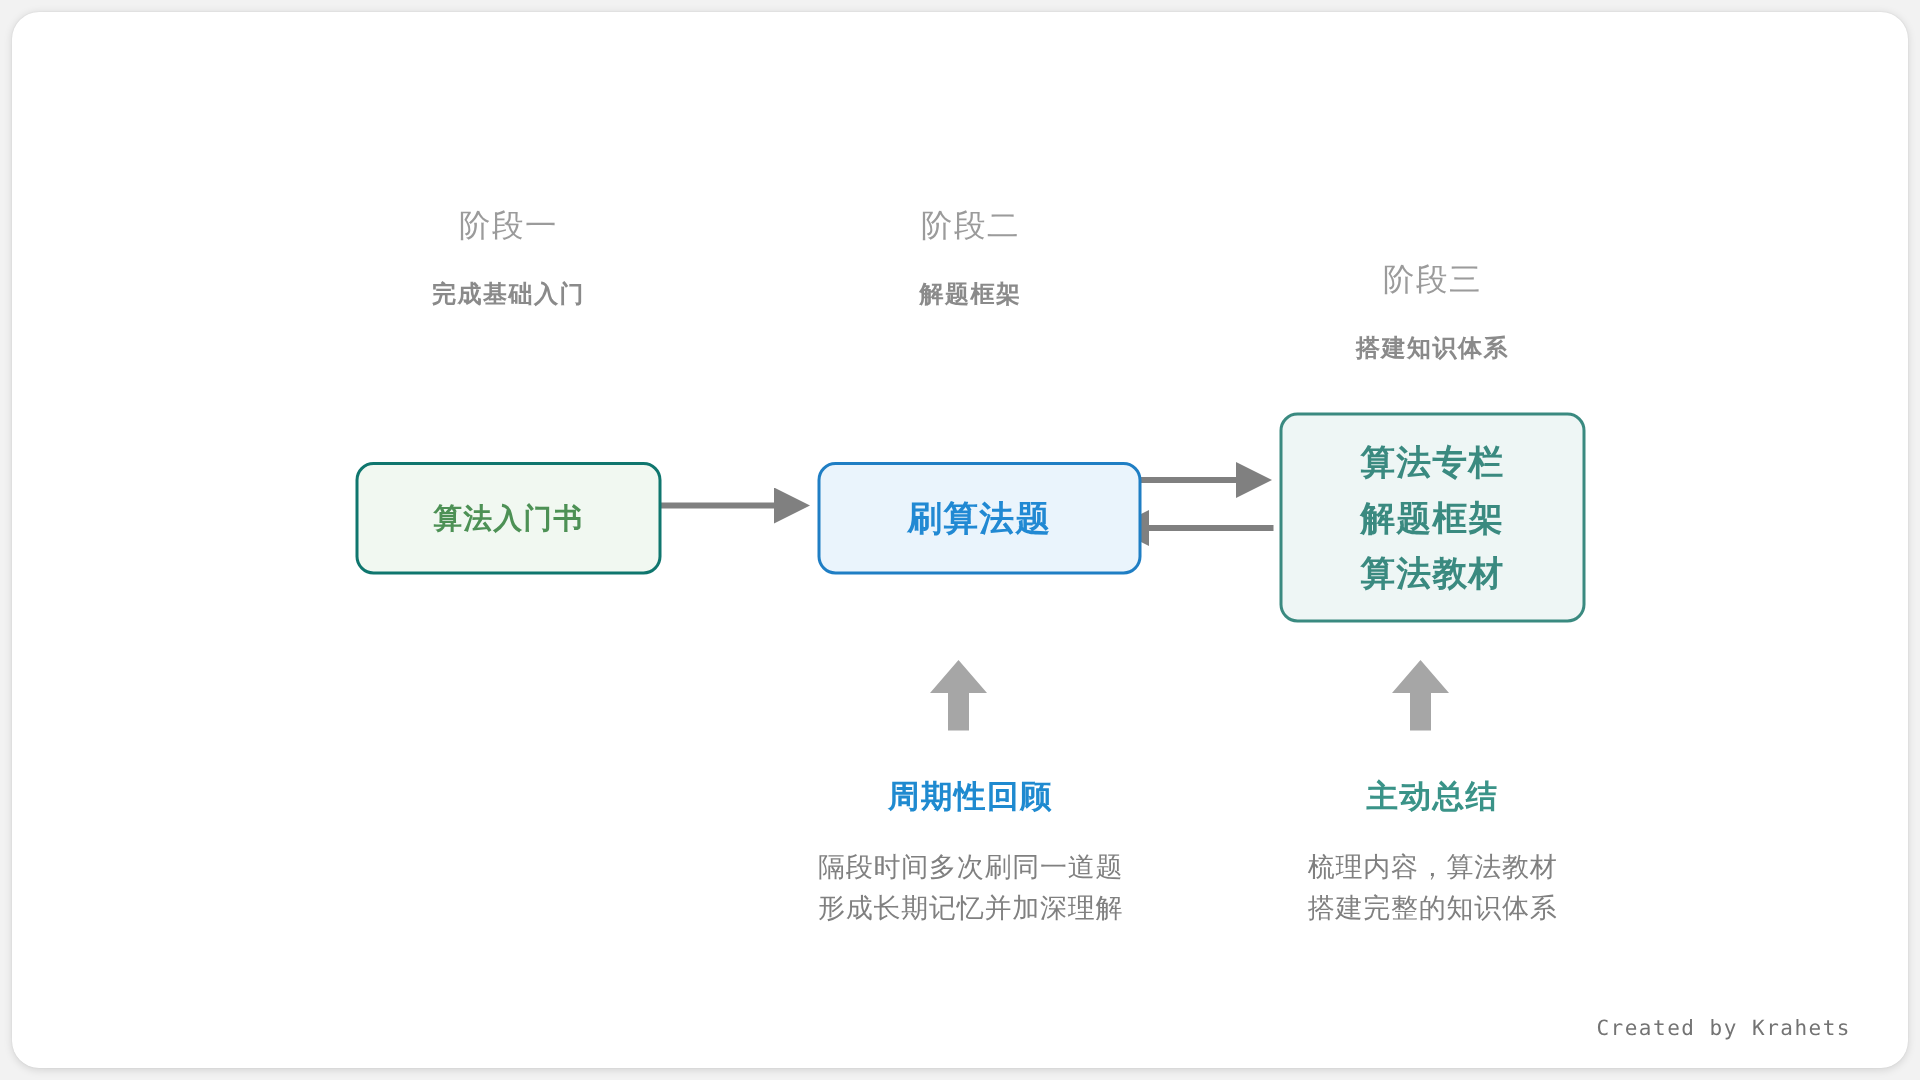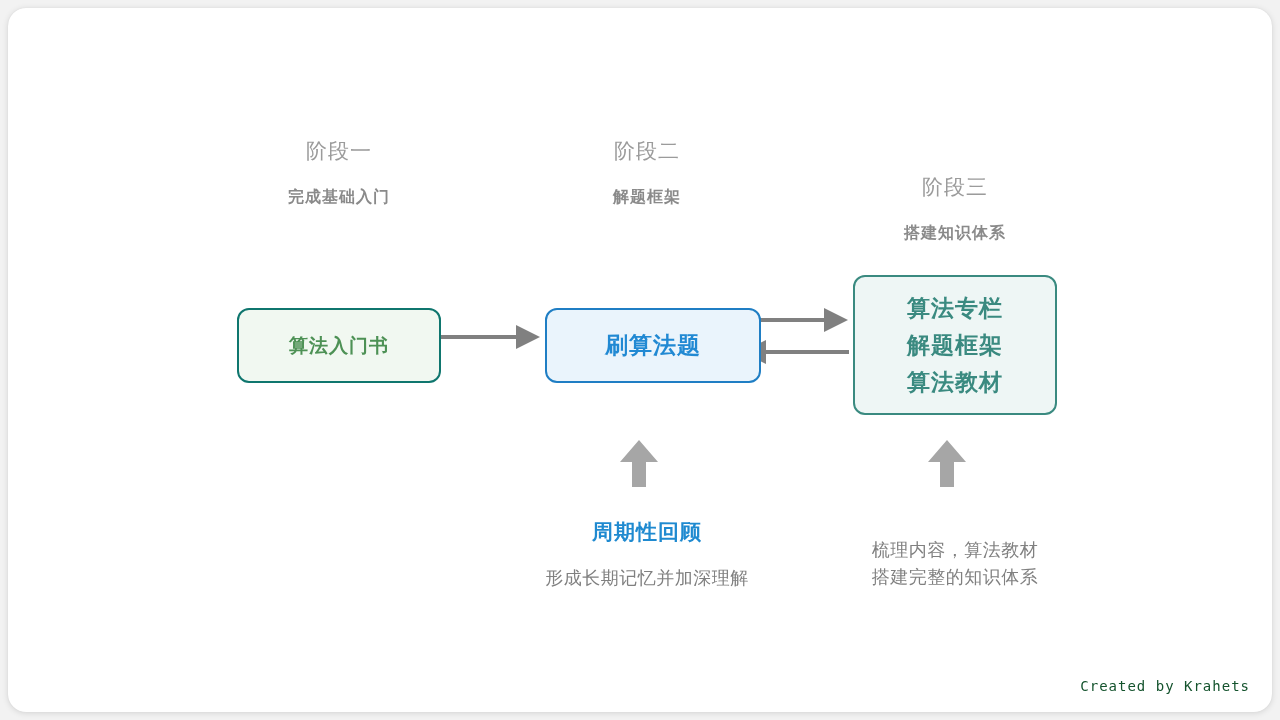--- a/index.html
+++ b/index.html
@@ -106,25 +106,25 @@
   svg.arrows {
     position: absolute;
     left: 0;
     top: 0;
     width: 1264px;
     height: 704px;
     pointer-events: none;
   }
   #credit {
     position: absolute;
-    right: 22px;
+    right: 38px;
     bottom: 18px;
     font-family: "DejaVu Sans Mono", "Liberation Mono", monospace;
     font-size: 14px;
-    color: #14532d;
+    color: #737373;
     letter-spacing: 1px;
   }
 </style>
 </head>
 <body>
 
 <div id="card">
 
   <div class="stage-head" id="stage-1" style="left:201px; top:128px;">
     <div class="stage-title">阶段一</div>
@@ -172,25 +172,27 @@
 
   <div class="node" id="node-knowledge">
     <div class="line">算法专栏</div>
     <div class="line">解题框架</div>
     <div class="line">算法教材</div>
   </div>
 
   <div class="annot" id="annot-review" style="left:489px; top:510px;">
     <div class="annot-title">周期性回顾</div>
     <div class="annot-desc">
+      <div>隔段时间多次刷同一道题</div>
       <div>形成长期记忆并加深理解</div>
     </div>
   </div>
 
   <div class="annot" id="annot-summary" style="left:797px; top:510px;">
+    <div class="annot-title">主动总结</div>
     <div class="annot-desc">
       <div>梳理内容，算法教材</div>
       <div>搭建完整的知识体系</div>
     </div>
   </div>
 
   <div id="credit">Created by Krahets</div>
 
 </div>
 

